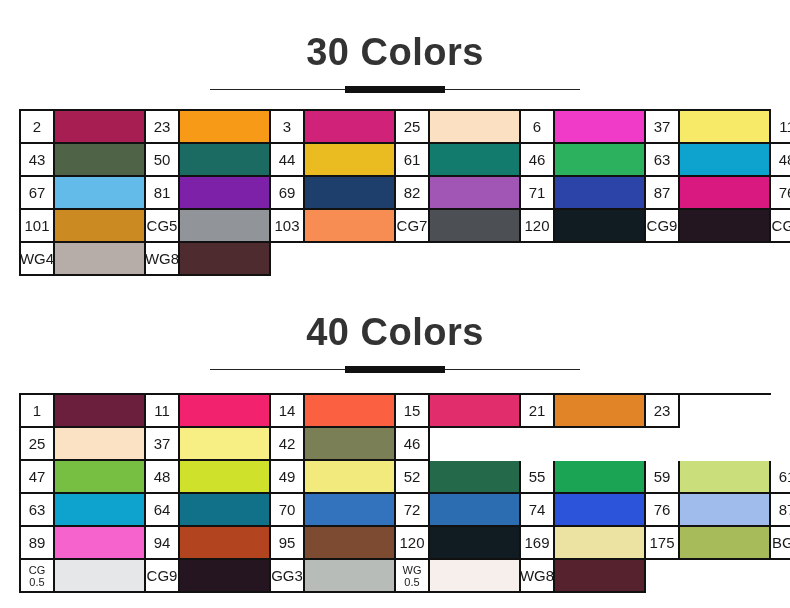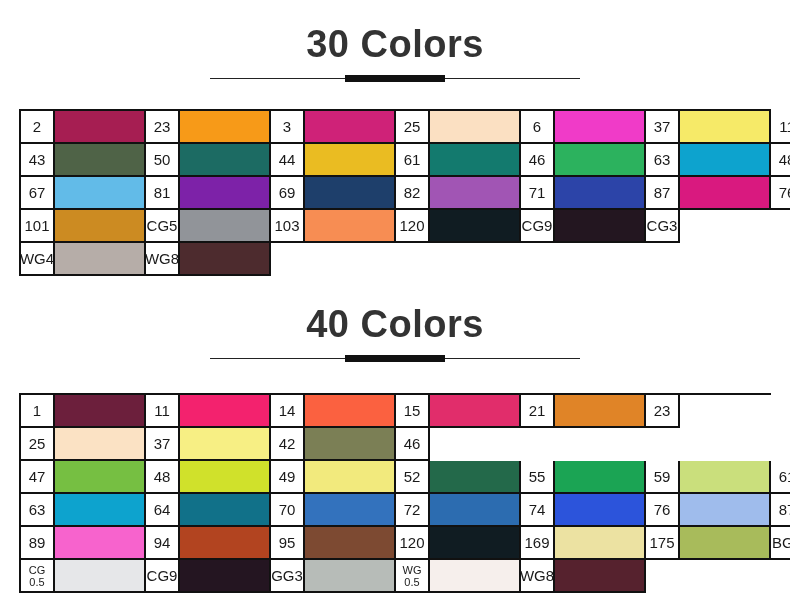--- a/index.html
+++ b/index.html
@@ -27,21 +27,21 @@
     width: 100%;
     text-align: center;
   }
   .heading-title {
     font-family: "Liberation Sans", sans-serif;
     font-size: 38px;
     font-weight: 700;
     color: #333333;
     letter-spacing: 0.5px;
     line-height: 44px;
-    margin: 4px;
+    margin: 12px;
   }
   .heading-rule {
     position: relative;
     width: 370px;
     height: 7px;
     margin: 9px auto 0 auto;
   }
   .heading-rule .thin {
     position: absolute;
     top: 3px;
@@ -217,20 +217,24 @@
         </div>
         <div class="pair">
           <div class="cell-label">CG5</div>
           <div class="cell-swatch" style="background: rgb(145, 148, 153);"></div>
         </div>
         <div class="pair">
           <div class="cell-label">103</div>
           <div class="cell-swatch" style="background: rgb(247, 141, 83);"></div>
         </div>
         <div class="pair">
+          <div class="cell-label">CG7</div>
+          <div class="cell-swatch" style="background: rgb(76, 79, 84);"></div>
+        </div>
+        <div class="pair">
           <div class="cell-label">120</div>
           <div class="cell-swatch" style="background: rgb(16, 28, 34);"></div>
         </div>
         <div class="pair">
           <div class="cell-label">CG9</div>
           <div class="cell-swatch" style="background: rgb(35, 22, 32);"></div>
         </div>
         <div class="pair">
           <div class="cell-label">CG3</div>
         </div>

